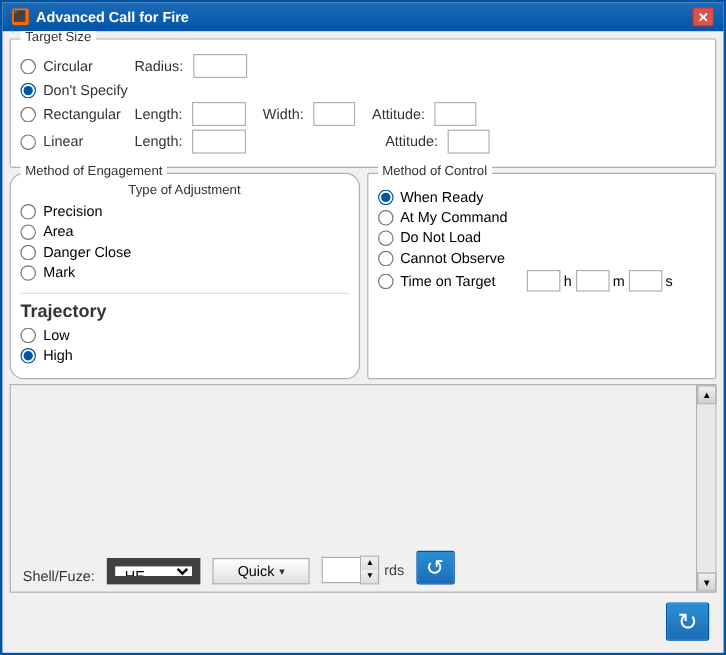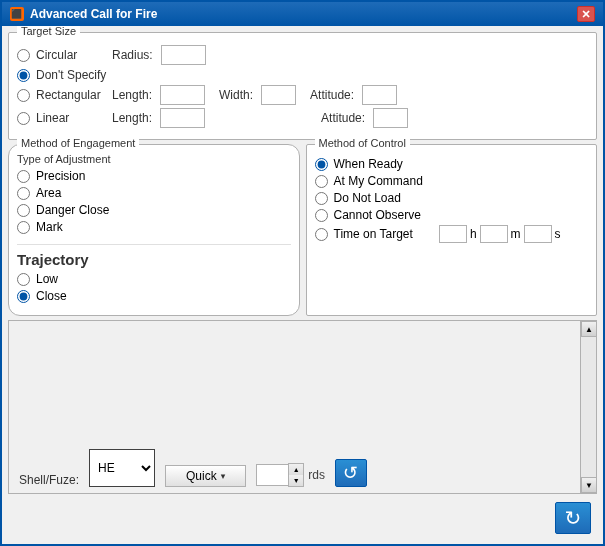--- a/index.html
+++ b/index.html
@@ -171,20 +171,21 @@
       padding: 4px 8px 8px 8px;
       position: relative;
     }
 
     .sub-group-title {
       font-size: 11px;
       color: #333;
       margin-bottom: 4px;
       margin-top: 4px;
       font-weight: bold;
+      text-align: center;
     }
 
     .sub-group-label {
       font-size: 11px;
       color: #333;
       font-weight: normal;
     }
 
     .trajectory-section {
       margin-top: 10px;
@@ -213,22 +214,22 @@
       font-size: 11px;
       text-align: center;
     }
 
     .bottom-bar-label {
       color: #333;
       font-size: 12px;
     }
 
     .dropdown-select {
-      height: 38px;
-      border: 1px solid #404040;
+      height: 22px;
+      border: 7px solid #404040;
       background: white;
       font-size: 12px;
       padding: 0 4px;
       cursor: pointer;
       min-width: 60px;
     }
 
     .dropdown-btn {
       height: 22px;
       border: 1px solid #b0b0b0;
@@ -429,21 +430,21 @@
         </div>
 
         <div class="trajectory-section">
           <div class="trajectory-title">Trajectory</div>
           <div class="radio-row">
             <input type="radio" class="radio-input" name="trajectory" style="">
             <span>Low</span>
           </div>
           <div class="radio-row">
             <input type="radio" class="radio-input" name="trajectory" checked="" style="">
-            <span>Close</span>
+            <span>High</span>
           </div>
         </div>
       </div>
 
       <div class="method-control-group">
         <span class="group-box-title">Method of Control</span>
 
         <div style="margin-top: 8px;">
           <div class="radio-row">
             <input type="radio" class="radio-input" name="method_control" checked="" style="">

